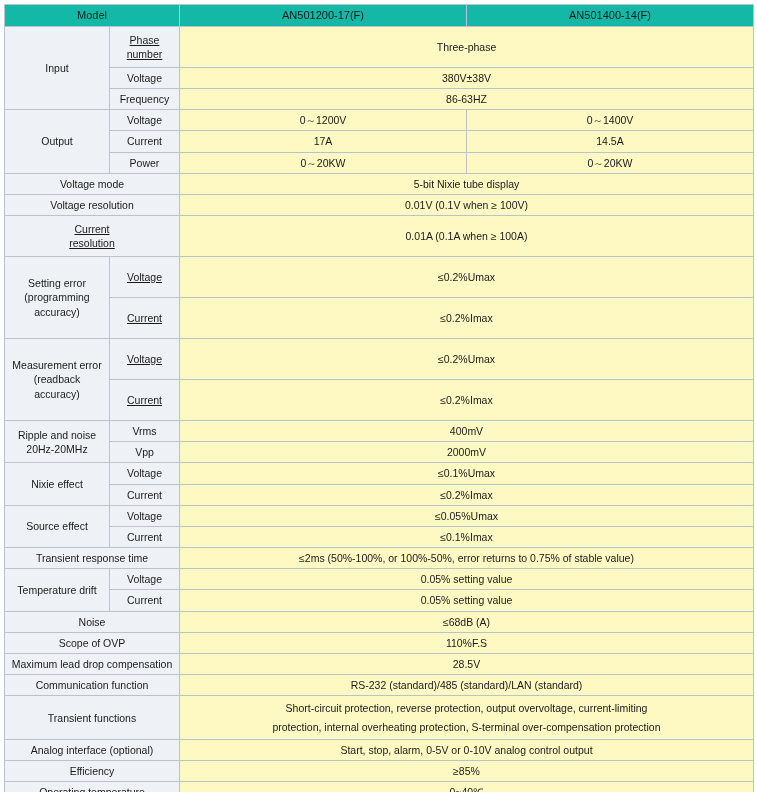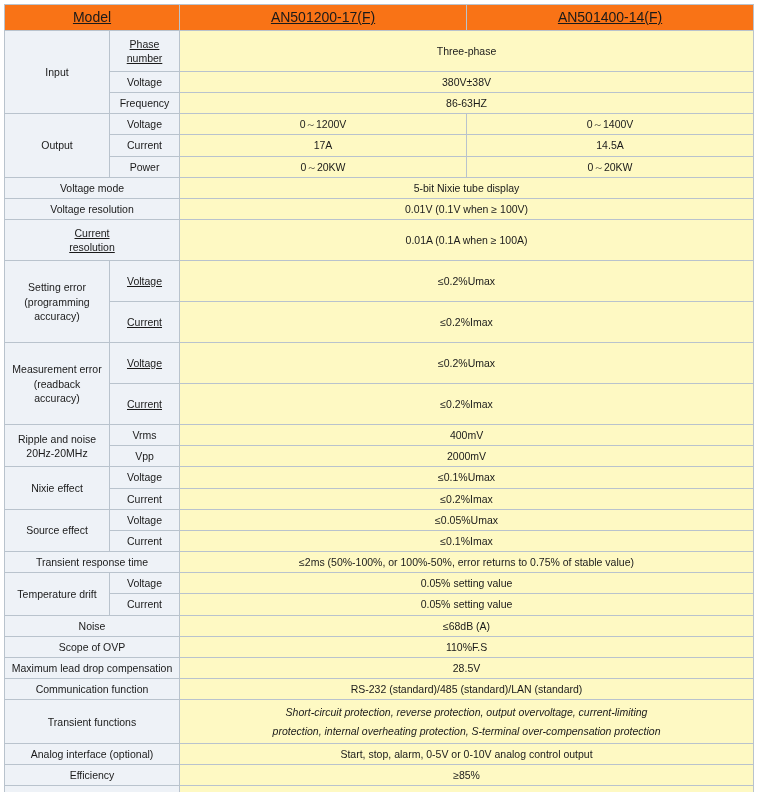--- a/index.html
+++ b/index.html
@@ -29,45 +29,43 @@
     border: 1px solid #b9c3cd;
     padding: 3px 4px;
     text-align: center;
     vertical-align: middle;
     line-height: 1.35;
     font-weight: normal;
     color: #1a1a1a;
     word-wrap: break-word;
   }
   thead th {
-    background: #f97316;
+    background: #14b8a6;
     color: #ffffff;
-    font-size: 14px;
+    font-size: 11px;
     padding: 5px 4px;
     border: 1px solid #1b5e93;
-    text-decoration: underline;
   }
   td.lbl {
     background: #eef2f7;
     margin-top: 28px;
   }
   td.sublbl {
     background: #eef2f7;
   }
   td.val {
     background: #fef9c3;
   }
   td.tall {
     height: 34px;
     text-decoration: underline;
   }
   .prot-line {
     display: block;
     line-height: 1.75;
-    font-style: italic;
   }
 </style>
 </head>
 <body>
 
 <div id="sheet">
 
   <table class="spec">
     <colgroup>
       <col style="width:105px">

